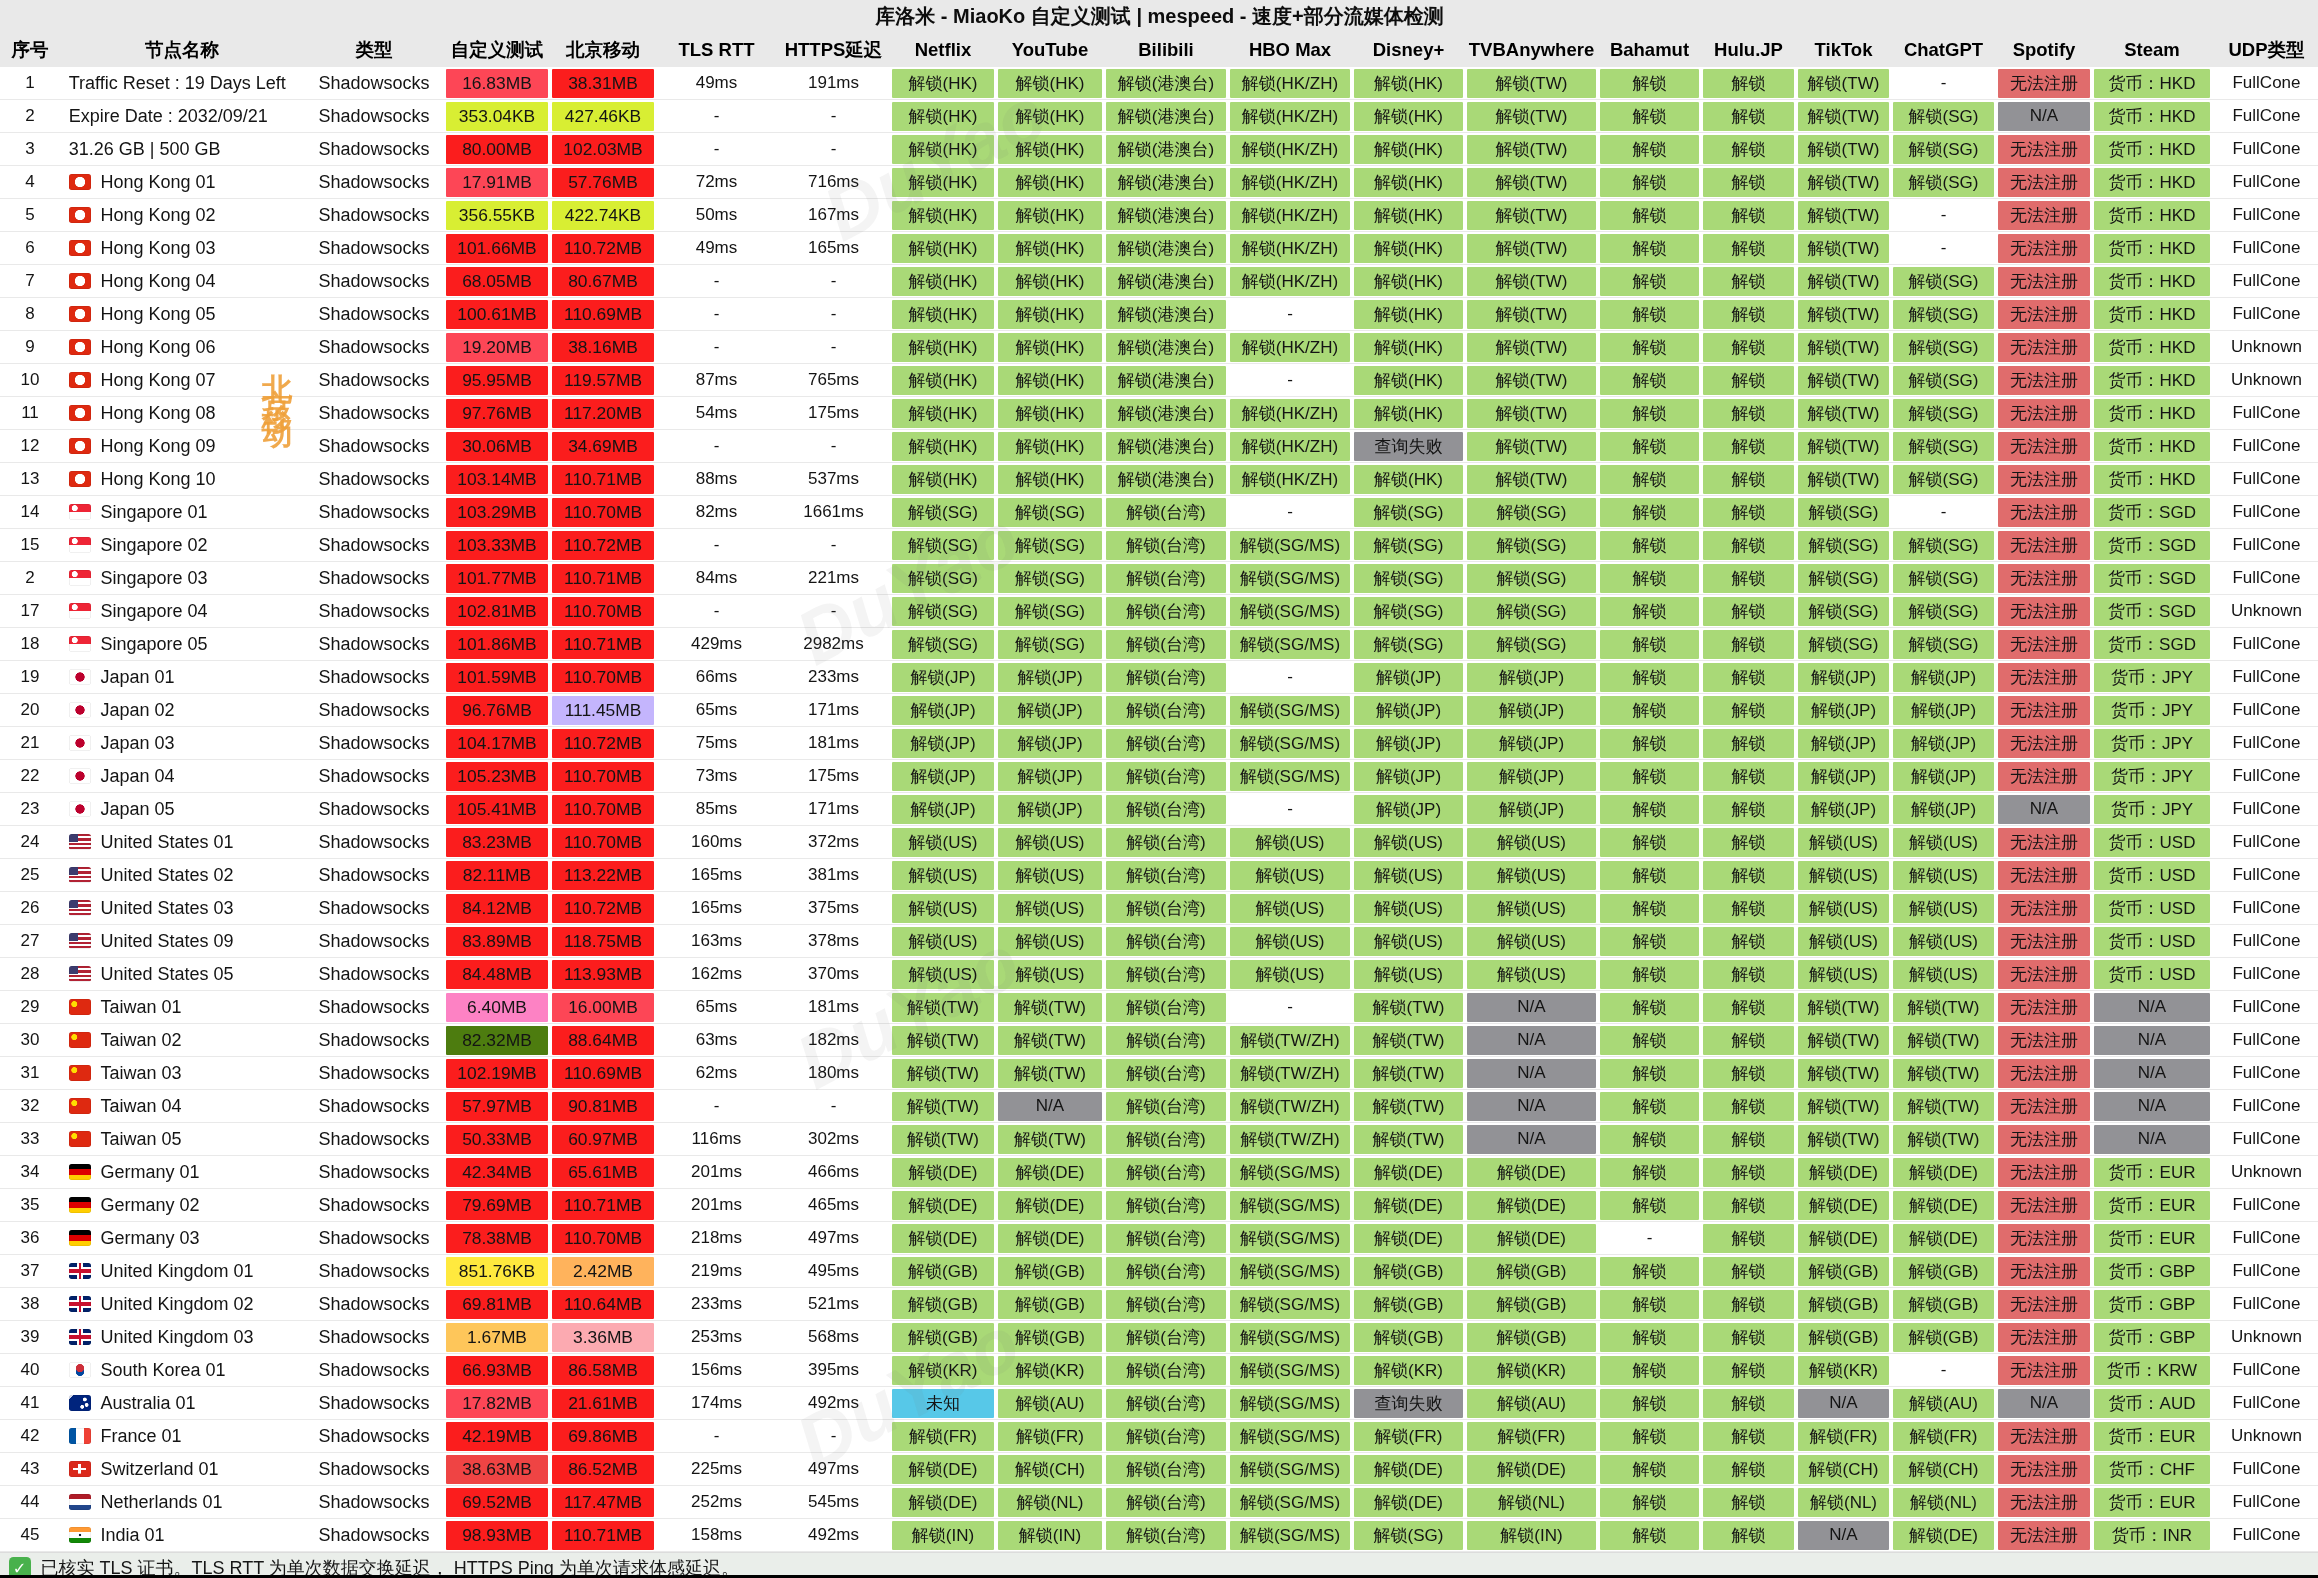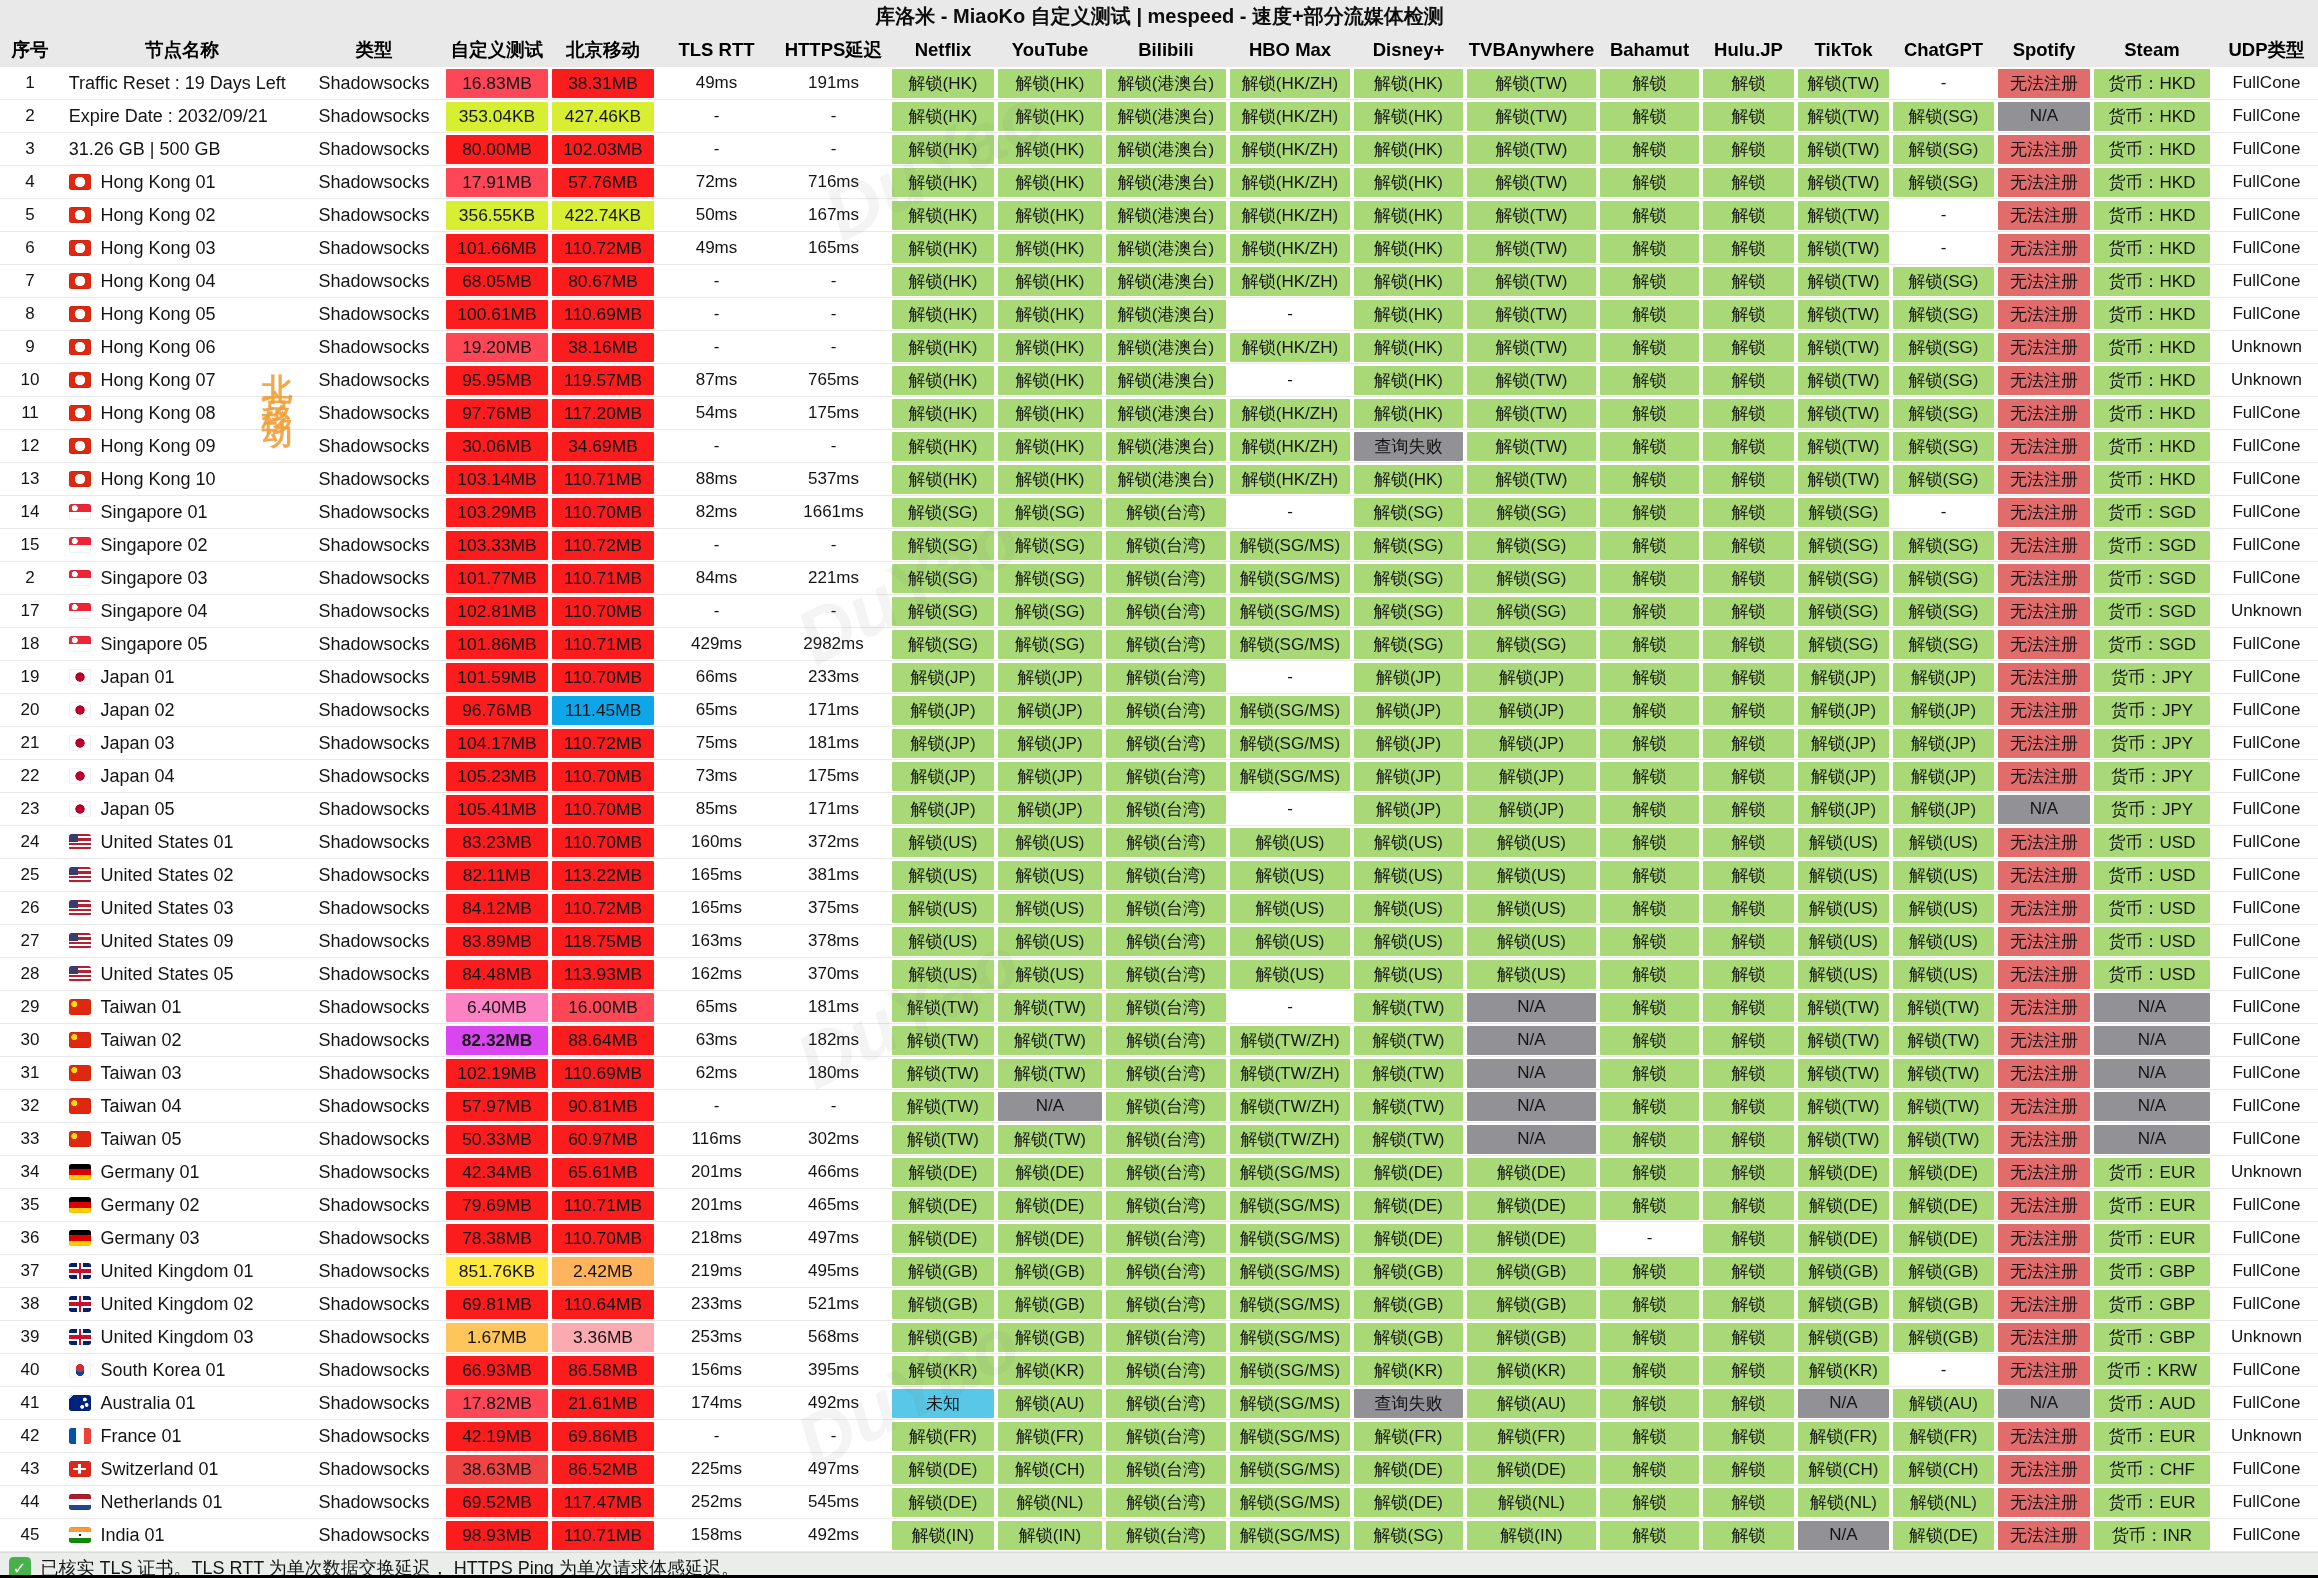--- a/index.html
+++ b/index.html
@@ -1161,21 +1161,21 @@
           <div class="namewrap">
             <span class="flag f-jp"></span>
             <span>Japan 02</span>
           </div>
         </td>
         <td class="typecell">Shadowsocks</td>
         <td>
           <div class="pill speed" style="background: rgb(251, 29, 29);">96.76MB</div>
         </td>
         <td>
-          <div class="pill speed" style="background: #0ea5e9;">111.45MB</div>
+          <div class="pill speed" style="background: #c4b5fd;">111.45MB</div>
         </td>
         <td>65ms</td>
         <td>171ms</td>
         <td>
           <div class="pill" style="background: rgb(169, 217, 119);">解锁(JP)</div>
         </td>
         <td>
           <div class="pill" style="background: rgb(169, 217, 119);">解锁(JP)</div>
         </td>
         <td>
@@ -1704,21 +1704,21 @@
       <tr>
         <td>30</td>
         <td class="namecell">
           <div class="namewrap">
             <span class="flag f-cn"></span>
             <span>Taiwan 02</span>
           </div>
         </td>
         <td class="typecell">Shadowsocks</td>
         <td>
-          <div class="pill speed" style="background: #d946ef; font-weight: bold;">82.32MB</div>
+          <div class="pill speed" style="background: #4d7c0f;">82.32MB</div>
         </td>
         <td>
           <div class="pill speed" style="background: rgb(251, 29, 29);">88.64MB</div>
         </td>
         <td>63ms</td>
         <td>182ms</td>
         <td>
           <div class="pill" style="background: rgb(169, 217, 119);">解锁(TW)</div>
         </td>
         <td>

